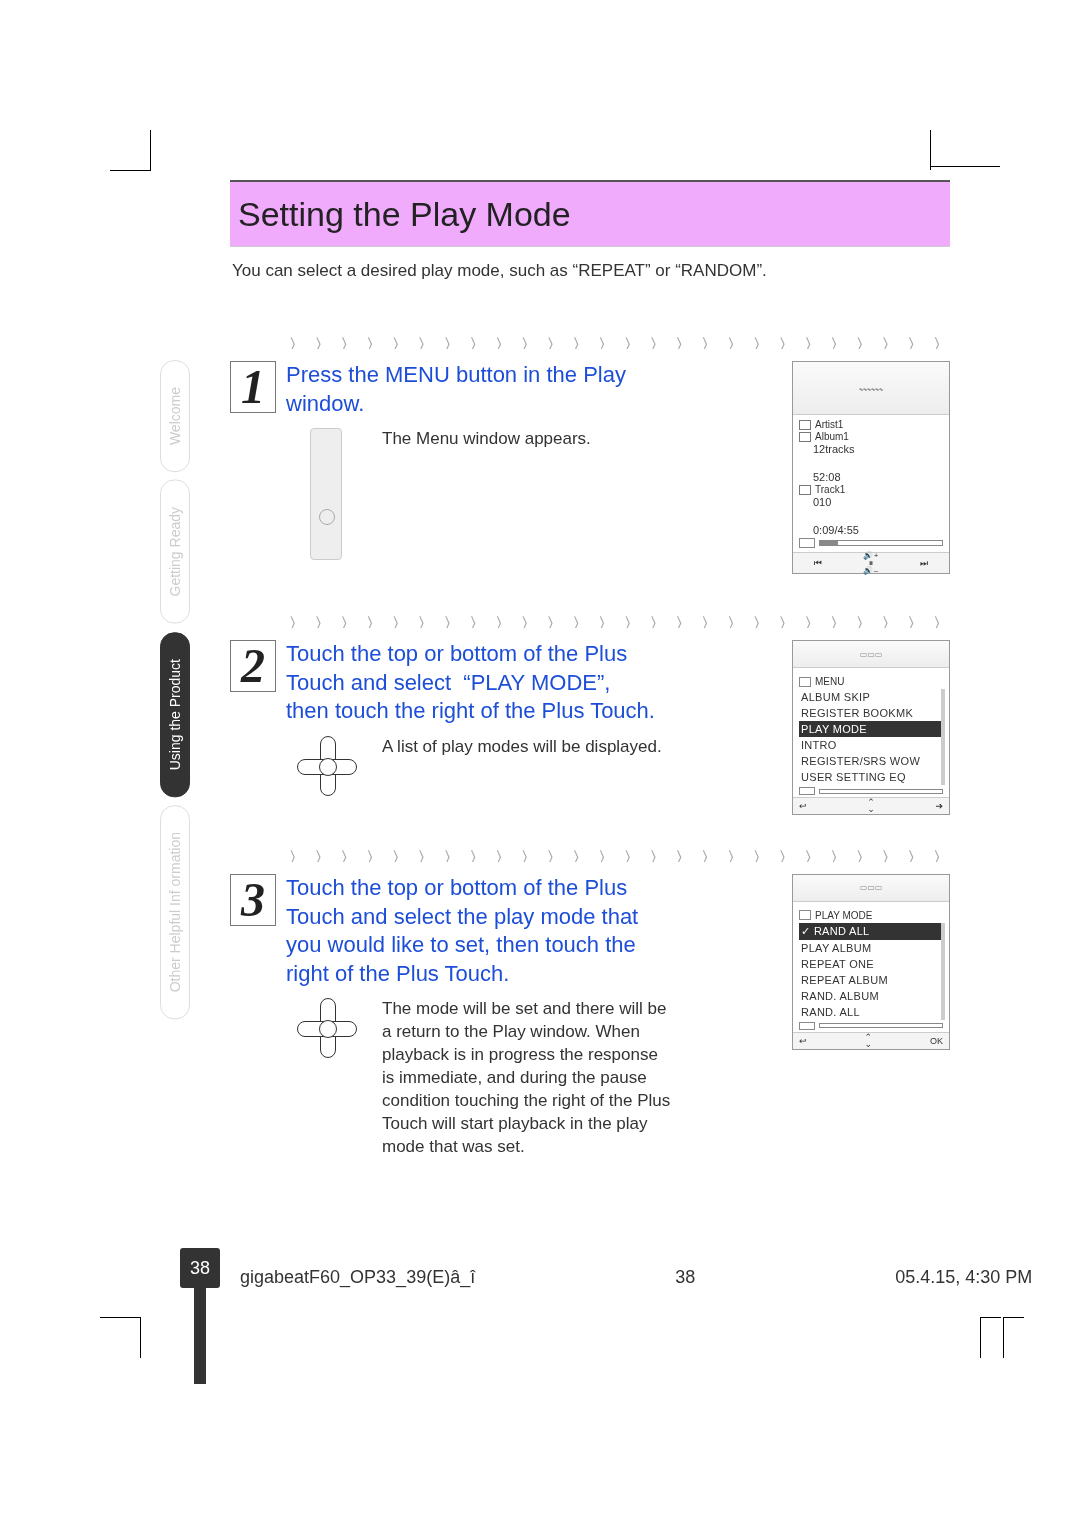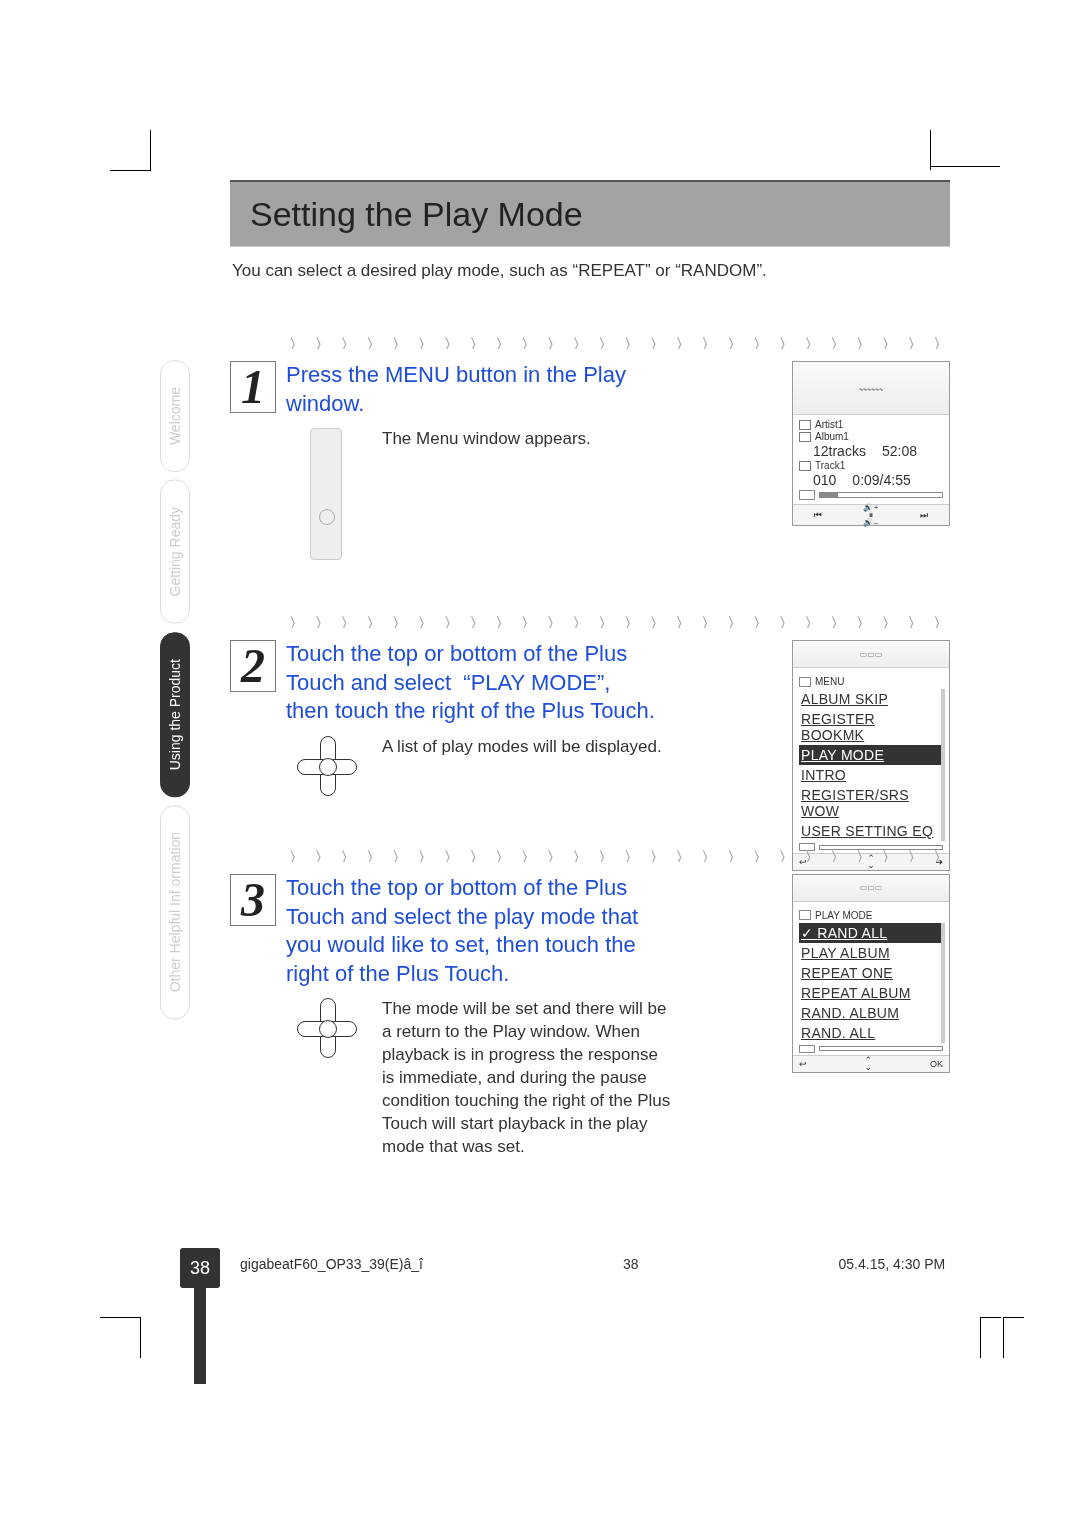--- a/index.html
+++ b/index.html
@@ -31,25 +31,25 @@
 
   .content {
     position: absolute;
     left: 230px;
     right: 130px;
     top: 180px;
   }
   .title-rule {
     border-top: 2px solid #888;
     border-bottom: 1px solid #ccc;
-    background: #a3a3a3;
+    background: #f0abfc;
     height: 64px;
     display: flex;
     align-items: center;
-    padding-left: 20px;
+    padding-left: 8px;
     font-size: 34px;
     font-weight: normal;
     color: #222;
     border-top: 2px solid #555;
   }
   .intro {
     margin: 14px 0 4px 2px;
     font-size: 17px;
     color: #333;
   }
@@ -138,44 +138,44 @@
     color: #ccc;
     border: 1px solid #ddd;
   }
   .tab.active { background: #333; color:#fff; border-color:#333;}
   .page-no {
     background:#333; color:#fff; font-size:18px; width:40px; height:40px;
     display:flex; align-items:center; justify-content:center;
     position:absolute; left:180px; bottom:240px; border-radius:3px;
   }
   .page-no::before { content:''; position:absolute; left:14px; top:40px; width:12px; height:96px; background:#333;}
-  .footer { position:absolute; left:240px; bottom:256px; font-size:14px; color:#333; display:flex; gap:200px;}
+  .footer { position:absolute; left:240px; bottom:240px; font-size:18px; color:#333; display:flex; gap:200px;}
 
   
   .figure { position:absolute; right:0; width:158px; }
   .fig1 { top: 0; height:200px; }
   .fig2 { top: 0; }
   .fig3 { top: 0; }
   .screen {
     border:1px solid #999; background:#fff; width:158px; box-sizing:border-box;
     font-size:10px; color:#333; padding:4px 6px 2px 6px;
   }
   .screen-top {
     height:26px; background:linear-gradient(#fafafa,#ededed); margin:-4px -6px 4px -6px;
     border-bottom:1px solid #ccc; display:flex; align-items:center; justify-content:center;
     font-size:8px; color:#888;
   }
   .screen .row { display:flex; align-items:center; gap:4px; margin:1px 0;}
   .screen .ic { width:10px; height:8px; border:1px solid #777;}
-  .screen .line2 { padding-left:14px; font-size:14px; display:flex; gap:16px;}
+  .screen .line2 { padding-left:14px; font-size:11px; display:flex; gap:16px;flex-direction:column;}
   .controls { height:20px; border-top:1px solid #ccc; margin:4px -6px -2px -6px; background:#f4f4f4;
     display:flex; align-items:center; justify-content:space-around; font-size:9px;}
   .vol { display:inline-block; font-size:8px; line-height:8px;}
   .menu-list { border-right:4px solid #ccc; margin-right:-2px;}
-  .menu-item { font-size:14px; padding:2px 2px; letter-spacing:.3px;text-decoration:underline;}
+  .menu-item { font-size:11px; padding:2px 2px; letter-spacing:.3px;}
   .menu-item.sel { background:#333; color:#fff;}
   .menu-head { font-size:10px; padding:2px 0; display:flex; align-items:center; gap:4px;margin-top:6px;}
   .ic-menu { width:10px; height:8px; border:1px solid #888; display:inline-block;}
   .bottom-nav { border-top:1px solid #ccc; margin:2px -6px -2px -6px; background:#f4f4f4;
     display:flex; align-items:center; justify-content:space-between; padding:1px 6px; font-size:9px;}
 
   .step-wrap { position:relative; margin-top: 78px;}
   .step-wrap:first-of-type { margin-top: 78px;}
 </style>
 </head>

